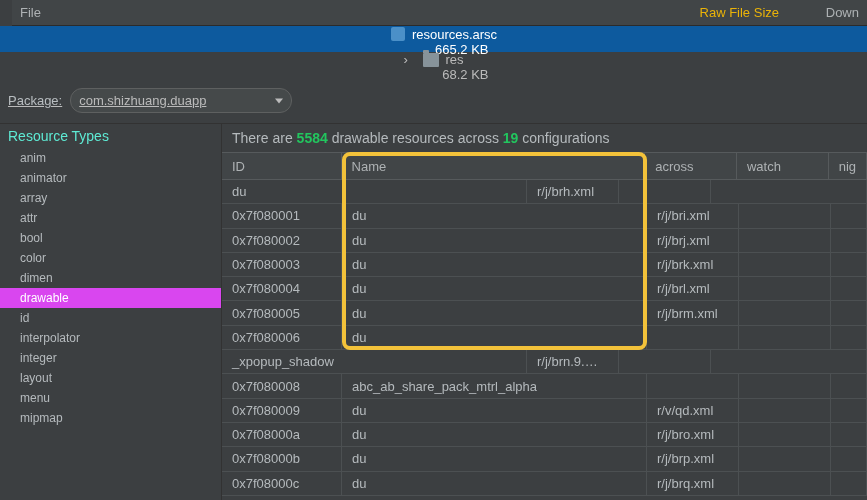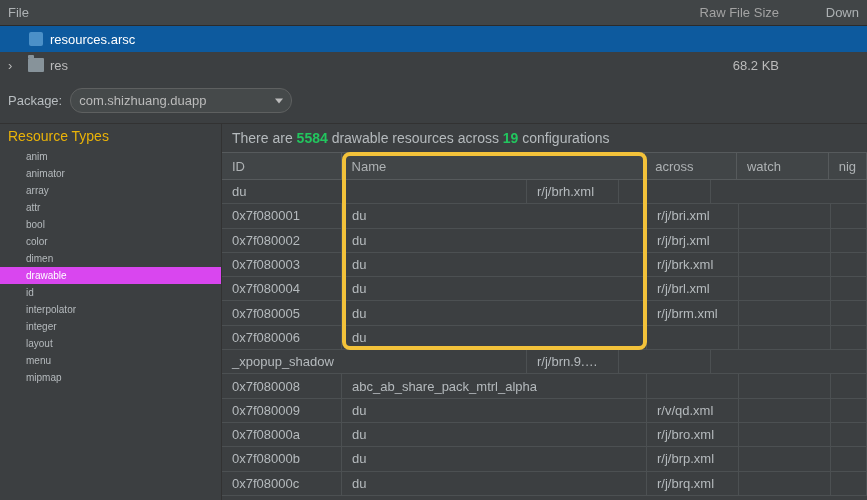--- a/index.html
+++ b/index.html
@@ -12,30 +12,32 @@
       height: 500px;
       overflow: hidden;
     }
     .header-row {
       display: flex;
       background: #414547;
       border-bottom: 1px solid #2b2b2b;
       height: 26px;
       align-items: center;
       padding: 0 8px;
+      margin-left: 12px;
     }
     .header-file { flex: 1; color: #aeb2b4; }
-    .header-raw { width: 150px; text-align: right; padding-right: 20px; color: #a3a3a3; }
+    .header-raw { width: 150px; text-align: right; padding-right: 20px; color: #eab308; }
     .header-down { width: 60px; text-align: right; color: #aeb2b4; }
 
     .tree-row {
       display: flex;
       height: 26px;
       align-items: center;
       padding: 0 8px;
+      flex-direction: column;
     }
     .tree-row.selected { background: #0d5a9e; color: #ffffff; }
     .tree-row .file-col { flex: 1; display: flex; align-items: center; gap: 6px; }
     .tree-row .size-col { width: 150px; text-align: right; padding-right: 20px; }
     .tree-row .down-col { width: 60px; }
     .tree-indent { display: inline-block; width: 28px; }
     .tree-toggle { width: 14px; color: #bbbbbb; cursor: pointer; }
     .file-icon-arsc {
       width: 16px; height: 16px;
       display: inline-block;
@@ -64,20 +66,21 @@
       background: #87939a;
       border-radius: 1px 1px 0 0;
     }
 
     .package-row {
       display: flex;
       align-items: center;
       padding: 10px 8px;
       gap: 8px;
       border-bottom: 1px solid #323232;
+      text-decoration: underline;
     }
     .package-label { color: #b8bdc0; }
     .package-select {
       background: #45494a;
       border: 1px solid #5e6060;
       color: #bbbbbb;
       padding: 4px 30px 4px 8px;
       border-radius: 3px;
       font-size: 13px;
       position: relative;
@@ -99,28 +102,28 @@
       display: flex;
       height: calc(100% - 122px);
     }
     .sidebar {
       width: 222px;
       border-right: 1px solid #323232;
       position: relative;
     }
     .sidebar-title {
       padding: 4px 8px;
-      color: #eab308;
+      color: #5eead4;
       font-size: 14px;
     }
     .sidebar-item {
-      padding: 3px 8px 3px 26px;
+      padding: 3px 8px 3px 20px;
       color: #b5babd;
       cursor: pointer;
-      font-size: 10px;
+      font-size: 12px;
     }
     .sidebar-item.selected {
       background: #d946ef;
       color: #ffffff;
     }
 
     .content {
       flex: 1;
       overflow: hidden;
     }
@@ -193,20 +196,21 @@
   <div class="header-down">Down</div>
 </div>
 
 <div id="tree">
     <div class="tree-row selected">
       <div class="file-col">
         <span class="tree-toggle"><span class="tree-indent"></span></span>
         <span class="file-icon-arsc"></span>
         <span>resources.arsc</span>
       </div>
+      <div class="size-col">665.2 KB</div>
       <div class="down-col"></div>
     </div>
     <div class="tree-row">
       <div class="file-col">
         <span class="tree-toggle">›</span>
         <span class="folder-icon"></span>
         <span>res</span>
       </div>
       <div class="size-col">68.2 KB</div>
       <div class="down-col"></div>

